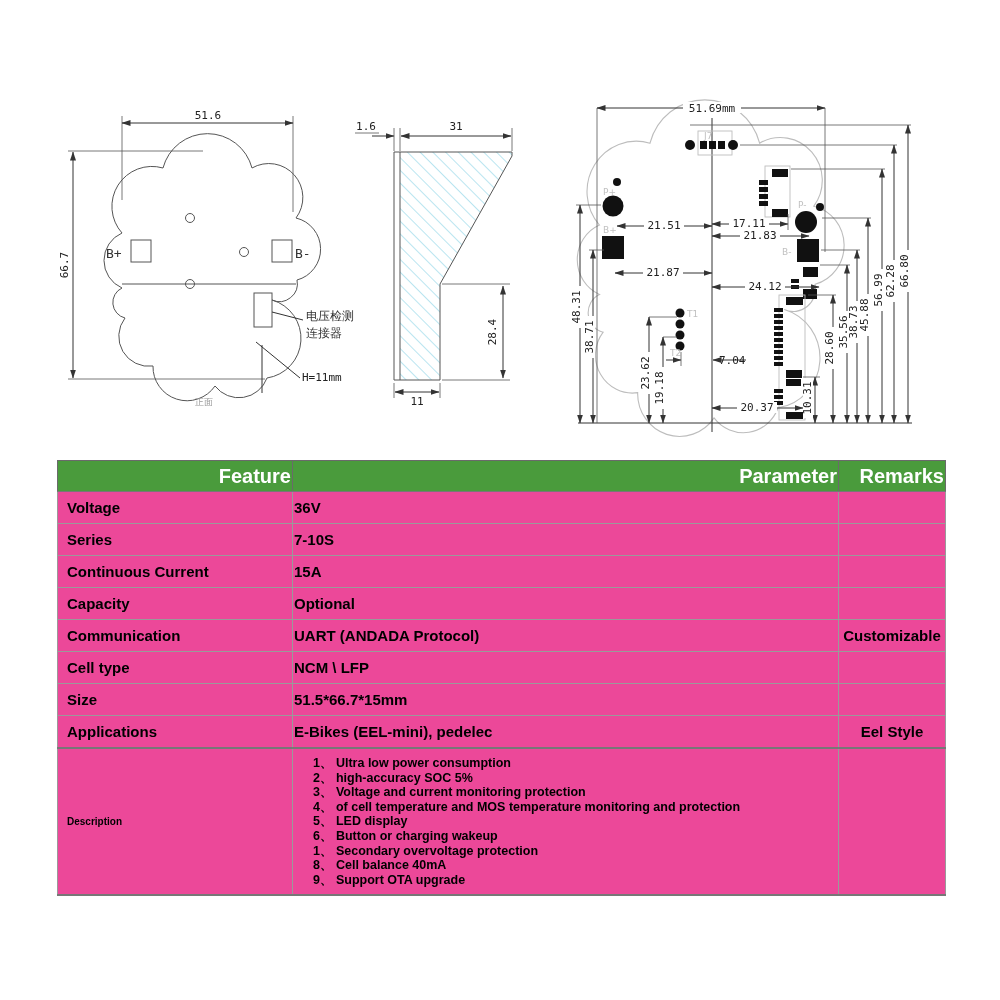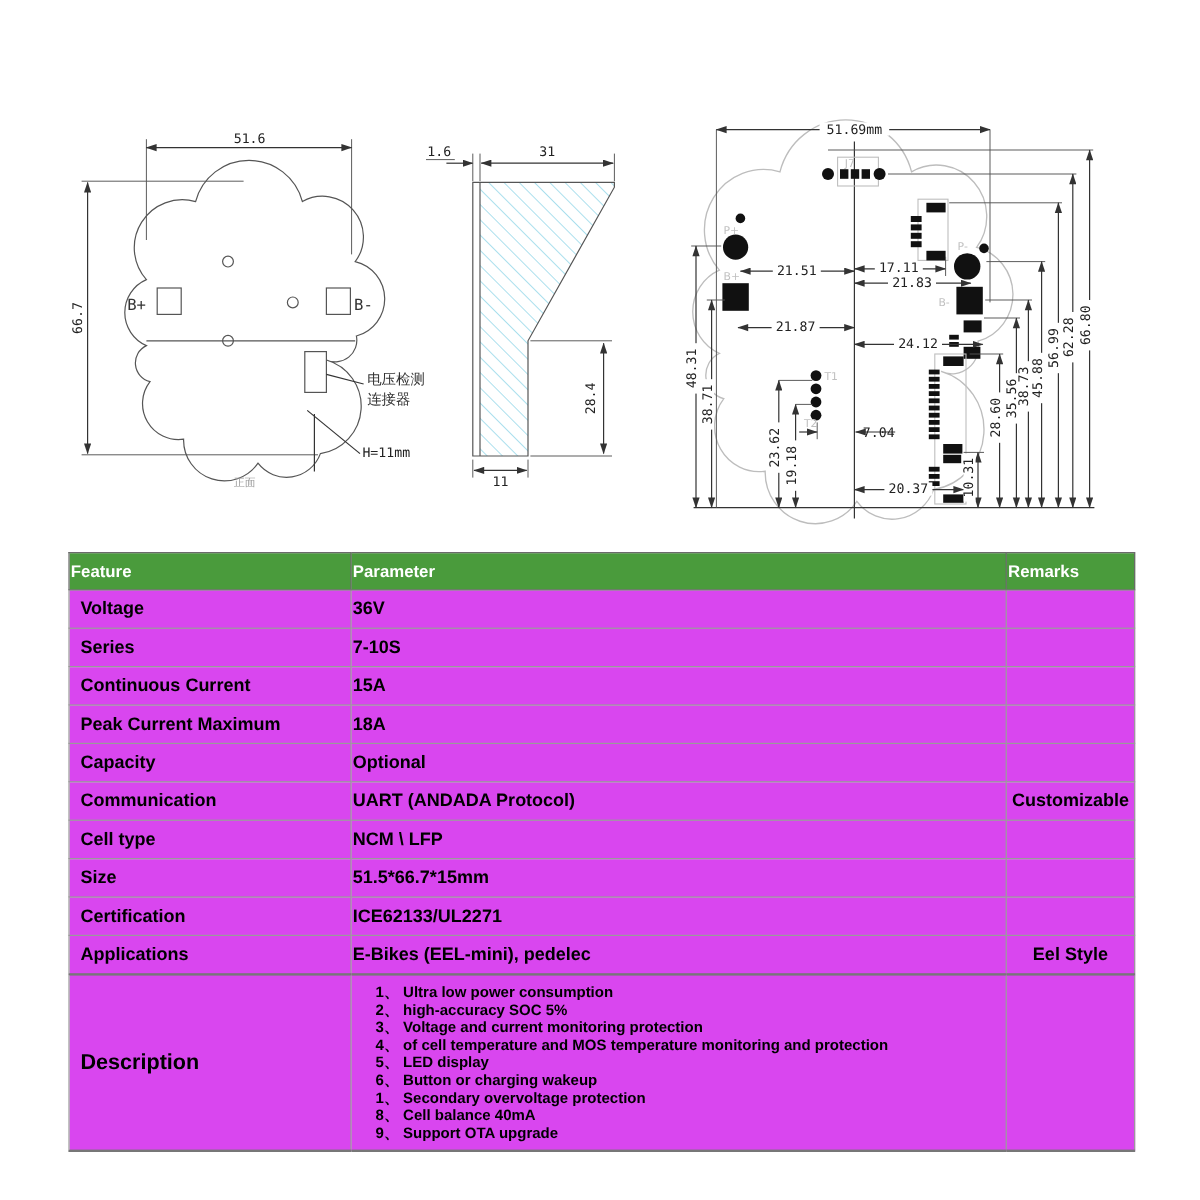--- a/index.html
+++ b/index.html
@@ -16,32 +16,32 @@
   .dimtext { font:11px "DejaVu Sans Mono", monospace; fill:#222; }
   .labtext { font:13px "DejaVu Sans Mono", monospace; fill:#333; }
   .cntext  { font:12px "DejaVu Sans", sans-serif; fill:#333; }
   .caption { font:9px "DejaVu Sans", sans-serif; fill:#999; }
   .tbg { fill:#fff; }
 
   #spec-table { position:absolute; left:57px; top:460px; width:888px;
                 border-collapse:collapse; table-layout:fixed;
                 font-family:"Liberation Sans", sans-serif; }
   #spec-table col.c1 { width:235px; } #spec-table col.c2 { width:546px; } #spec-table col.c3 { width:107px; }
-  #spec-table th { background:var(--green); color:#fff; font-size:14px; font-weight:bold;
-                   height:28px; text-align:left; border:1px solid #6a6a6a; border-bottom:1px solid #777; }
-  #spec-table td { border:1px solid #9a9a9a; font-weight:bold; color:#000; background:#d946ef; }
+  #spec-table th { background:var(--green); color:#fff; font-size:20px; font-weight:bold;
+                   height:28px; text-align:right; border:1px solid #6a6a6a; border-bottom:1px solid #777; }
+  #spec-table td { border:1px solid #9a9a9a; font-weight:bold; color:#000; background:#ec4899; }
   #spec-table tr.data-row td { height:29px; font-size:15px; }
   td.f { padding-left:9px; }
   td.p { }
   td.r { text-align:center; font-size:14px; }
   td.r.sm { font-size:12.5px; }
   #spec-table tr:last-child td { border-bottom:2px solid #777; }
   .desc-cell { vertical-align:middle; padding:7px 0 7px 20px;margin-left:20px; }
   .desc-item { font-size:12.5px; font-weight:bold; line-height:14.6px; white-space:nowrap; }
-  td.desc-feature { font-size:18px; padding-left:9px; }
+  td.desc-feature { font-size:10px; padding-left:9px; }
 </style>
 </head>
 <body>
 
 <div id="canvas">
 
 <svg id="drawings" width="1000" height="455" viewBox="0 0 1000 455">
   <defs>
     <marker id="ae" markerWidth="10" markerHeight="8" refX="8.5" refY="3" orient="auto" markerUnits="userSpaceOnUse">
       <path d="M0,0 L9,3 L0,6 Z" fill="#333"></path>
@@ -330,25 +330,20 @@
     <td class="p">7-10S</td>
     <td class="r"></td>
   </tr>
 
   <tr class="data-row">
     <td class="f">Continuous Current</td>
     <td class="p">15A</td>
     <td class="r"></td>
   </tr>
 
-  <tr class="data-row">
-    <td class="f">Peak Current Maximum</td>
-    <td class="p">18A</td>
-    <td class="r"></td>
-  </tr>
 
   <tr class="data-row">
     <td class="f">Capacity</td>
     <td class="p">Optional</td>
     <td class="r"></td>
   </tr>
 
   <tr class="data-row">
     <td class="f">Communication</td>
     <td class="p">UART (ANDADA Protocol)</td>
@@ -361,25 +356,20 @@
     <td class="p">NCM \ LFP</td>
     <td class="r"></td>
   </tr>
 
   <tr class="data-row">
     <td class="f">Size</td>
     <td class="p">51.5*66.7*15mm</td>
     <td class="r"></td>
   </tr>
 
-  <tr class="data-row">
-    <td class="f">Certification</td>
-    <td class="p">ICE62133/UL2271</td>
-    <td class="r"></td>
-  </tr>
 
   <tr class="data-row">
     <td class="f">Applications</td>
     <td class="p">E-Bikes (EEL-mini), pedelec</td>
     <td class="r">Eel Style</td>
   </tr>
 </tbody>
   <tbody>
     <tr>
       <td class="f desc-feature">Description</td>

